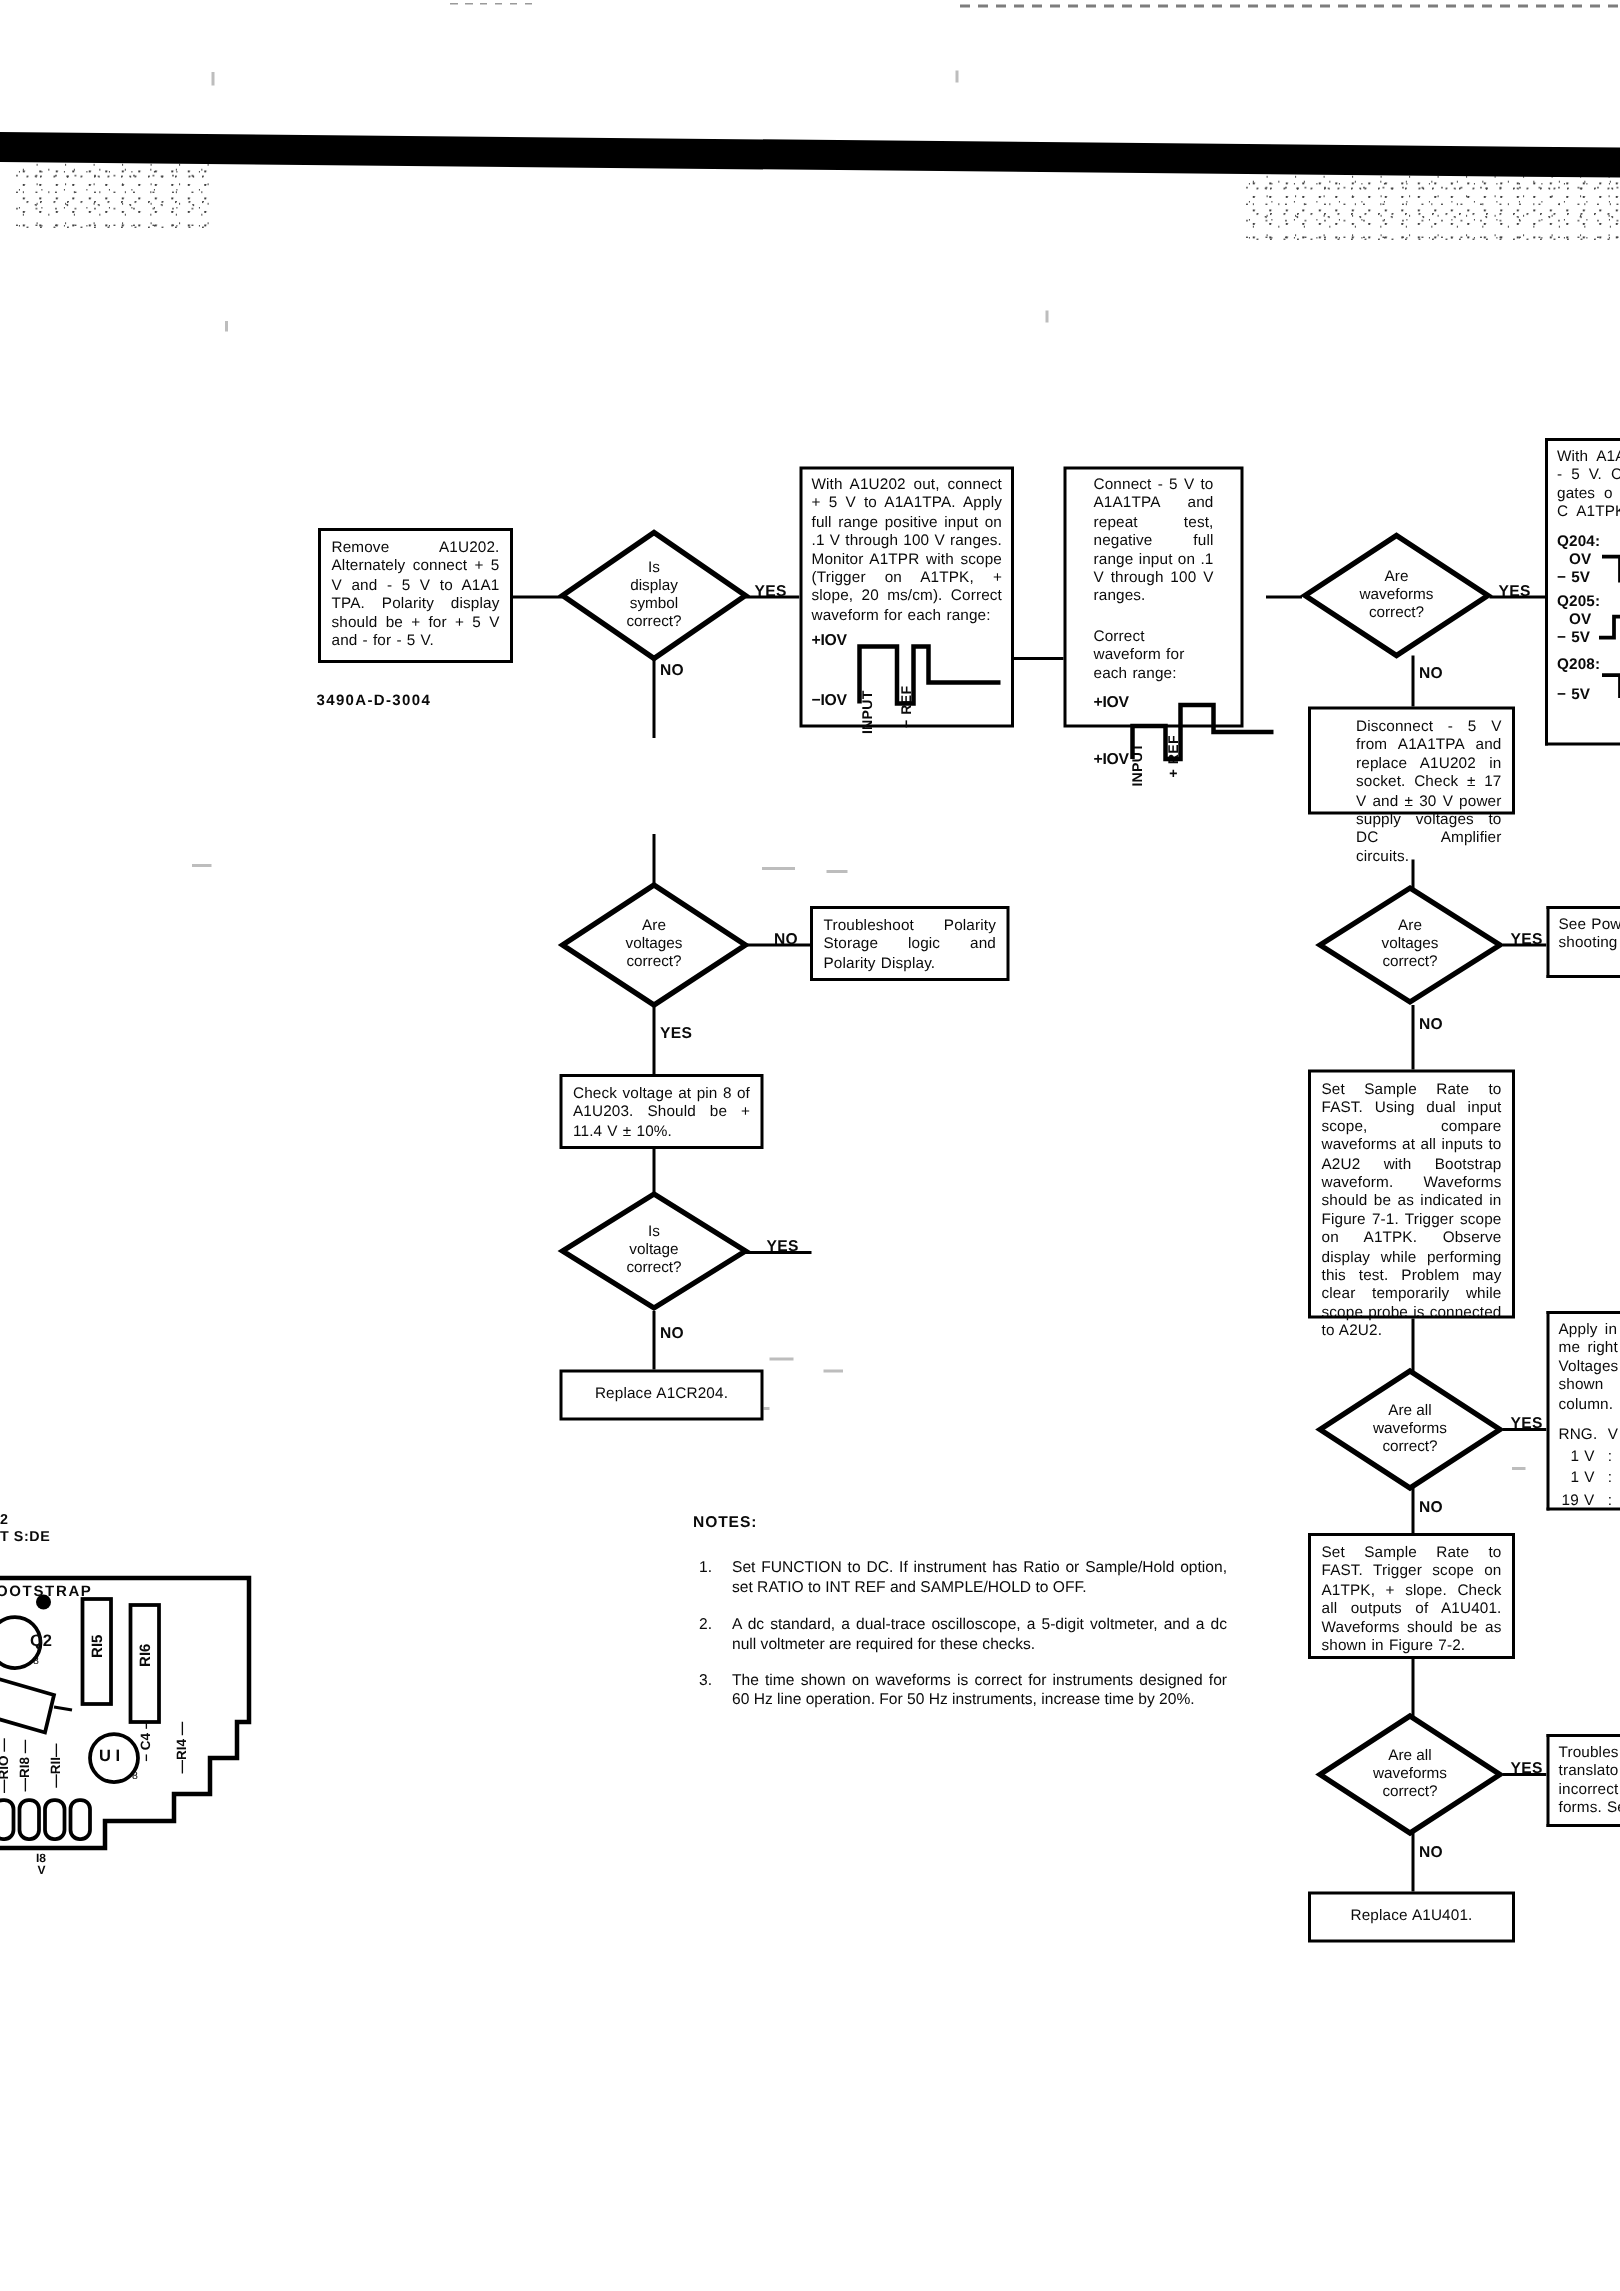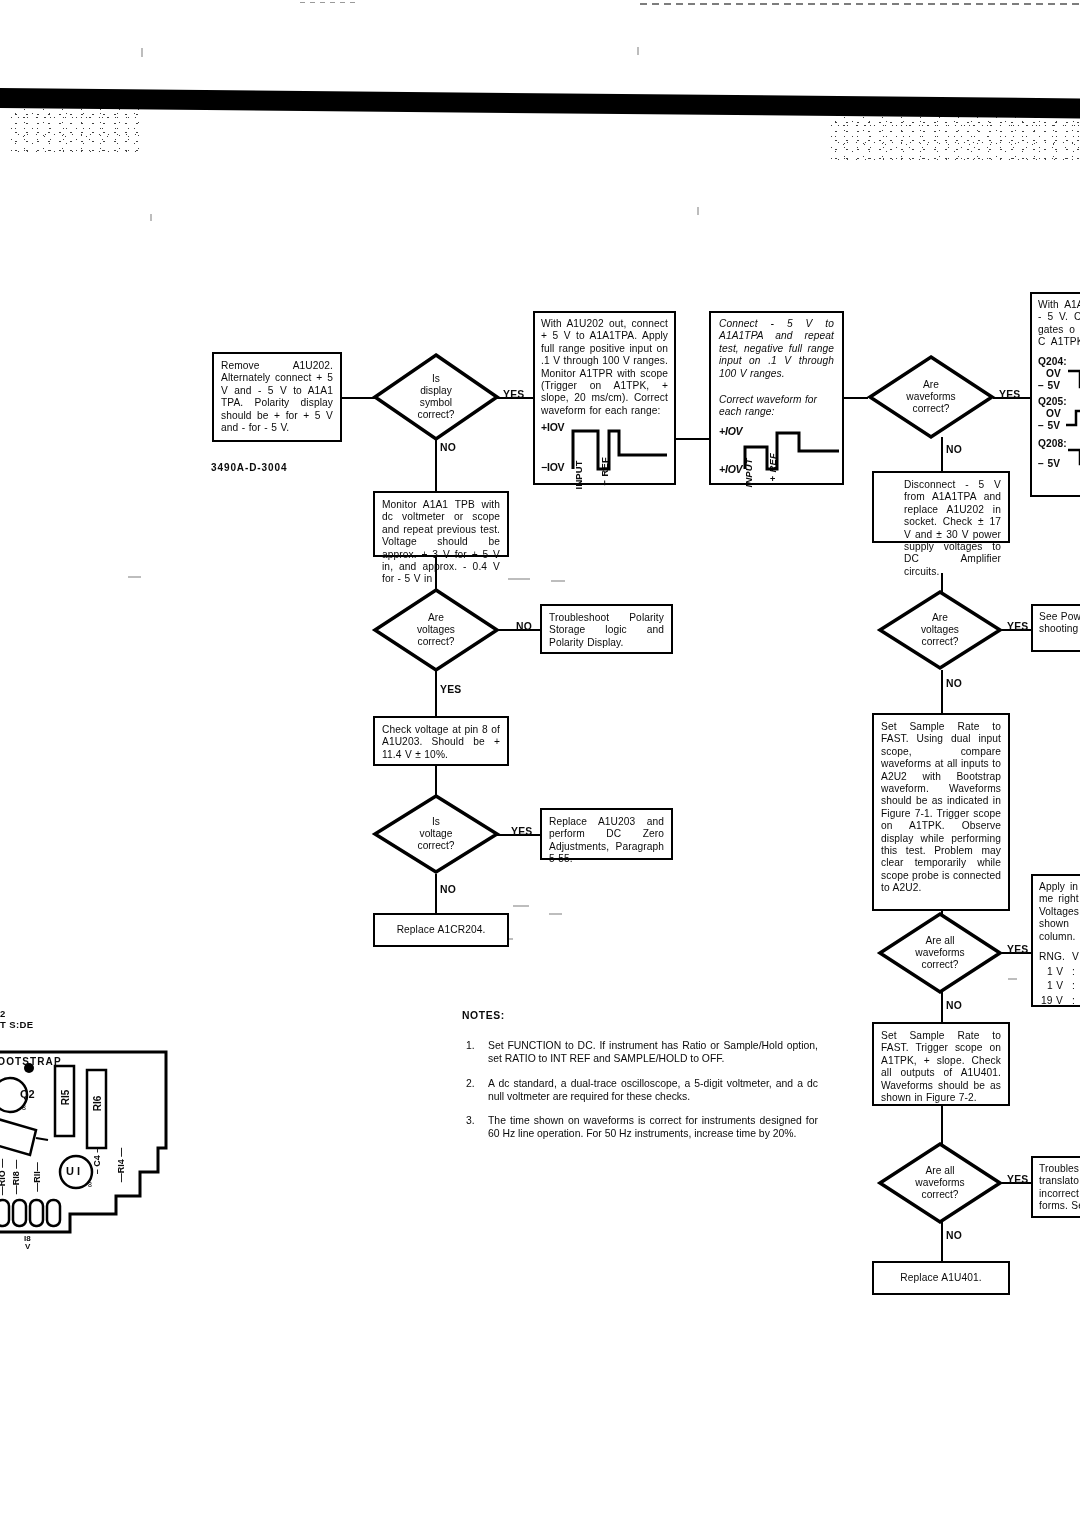--- a/index.html
+++ b/index.html
@@ -174,21 +174,20 @@
     <div class="txt">
       <span>Is</span>
       <span>display</span>
       <span>symbol</span>
       <span>correct?</span>
     </div>
   </div>
   <div class="lbl" style="left:503px;top:389px;">YES</div>
   <div class="lbl" style="left:440px;top:442px;">NO</div>
 
-  <div class="node" style="left:373px;top:491px;width:136px;height:66px;">Monitor A1A1 TPB with dc voltmeter or scope and repeat previous test. Voltage should be approx. + 3 V for + 5 V in, and approx. - 0.4 V for - 5 V in</div>
 
   <div class="dia" style="left:373px;top:588px;width:126px;height:84px;">
     <svg width="126" height="84" viewBox="0 0 126 84">
       <polygon points="63,2 124,42 63,82 2,42" fill="#fff" stroke="#000" stroke-width="3.5"></polygon>
     </svg>
     <div class="txt">
       <span>Are</span>
       <span>voltages</span>
       <span>correct?</span>
     </div>
@@ -206,38 +205,37 @@
     </svg>
     <div class="txt">
       <span>Is</span>
       <span>voltage</span>
       <span>correct?</span>
     </div>
   </div>
   <div class="lbl" style="left:511px;top:826px;">YES</div>
   <div class="lbl" style="left:440px;top:884px;">NO</div>
 
-  <div class="node" style="left:540px;top:808px;width:133px;height:52px;">Replace A1U203 and perform DC Zero Adjustments, Paragraph 5-55.</div>
 
   <div class="node center" style="left:373px;top:913px;width:136px;height:34px;">Replace A1CR204.</div>
 
   <div class="node tight" style="left:533px;top:311px;width:143px;height:174px;padding:5px 6px;">
     <div style="text-align:justify;">With A1U202 out, connect + 5 V to A1A1TPA. Apply full range positive input on .1 V through 100 V ranges. Monitor A1TPR with scope (Trigger on A1TPK, + slope, 20 ms/cm). Correct waveform for each range:</div>
     <div class="wf" style="height:56px;margin-top:4px;">
       <span class="vlab" style="left:0;top:0;">+IOV</span>
       <span class="vlab" style="left:0;top:40px;">−IOV</span>
       <span class="rot" style="left:44px;top:56px;">INPUT</span>
       <span class="rot" style="left:70px;top:52px;">− REF</span>
       <svg width="130" height="56" viewBox="0 0 130 56">
         <polyline points="32,48 32,10 57,10 57,48 68,48 68,10 78,10 78,34 126,34" fill="none" stroke="#000" stroke-width="3" stroke-linejoin="miter"></polyline>
       </svg>
     </div>
   </div>
 
-  <div class="node tight" style="left:709px;top:311px;width:135px;height:174px;padding:5px 8px;font-style:italic;">
+  <div class="node tight" style="left:709px;top:311px;width:120px;height:174px;padding:5px 18px;">
     <div style="text-align:justify;">Connect - 5 V to A1A1TPA and repeat test, negative full range input on .1 V through 100 V ranges.</div>
     <div style="text-align:left;margin-top:14px;">Correct waveform for each range:</div>
     <div class="wf" style="height:52px;margin-top:6px;">
       <span class="vlab" style="left:0;top:0;">+IOV</span>
       <span class="vlab" style="left:0;top:38px;">+IOV</span>
       <span class="rot" style="left:36px;top:50px;">INPUT</span>
       <span class="rot" style="left:60px;top:44px;">+ REF</span>
       <svg width="124" height="52" viewBox="0 0 124 52">
         <polyline points="26,44 26,22 48,22 48,44 58,44 58,8 80,8 80,26 120,26" fill="none" stroke="#000" stroke-width="3" stroke-linejoin="miter"></polyline>
       </svg>
@@ -294,21 +292,21 @@
       <span>Are</span>
       <span>voltages</span>
       <span>correct?</span>
     </div>
   </div>
   <div class="lbl" style="left:1007px;top:621px;">YES</div>
   <div class="lbl" style="left:946px;top:678px;">NO</div>
 
   <div class="node tight partial" style="left:1031px;top:604px;width:80px;height:48px;padding:5px 6px;overflow:hidden;">See Pow shooting</div>
 
-  <div class="node" style="left:872px;top:713px;width:138px;height:198px;">Set Sample Rate to FAST. Using dual input scope, compare waveforms at all inputs to A2U2 with Bootstrap waveform. Waveforms should be as indicated in Figure 7-1. Trigger scope on A1TPK. Observe display while performing this test. Problem may clear temporarily while scope probe is connected to A2U2.</div>
+  <div class="node" style="left:872px;top:713px;width:138px;height:166px;">Set Sample Rate to FAST. Using dual input scope, compare waveforms at all inputs to A2U2 with Bootstrap waveform. Waveforms should be as indicated in Figure 7-1. Trigger scope on A1TPK. Observe display while performing this test. Problem may clear temporarily while scope probe is connected to A2U2.</div>
 
   <div class="dia" style="left:878px;top:912px;width:124px;height:82px;">
     <svg width="124" height="82" viewBox="0 0 124 82">
       <polygon points="62,2 122,41 62,80 2,41" fill="#fff" stroke="#000" stroke-width="3.5"></polygon>
     </svg>
     <div class="txt">
       <span>Are all</span>
       <span>waveforms</span>
       <span>correct?</span>
     </div>

